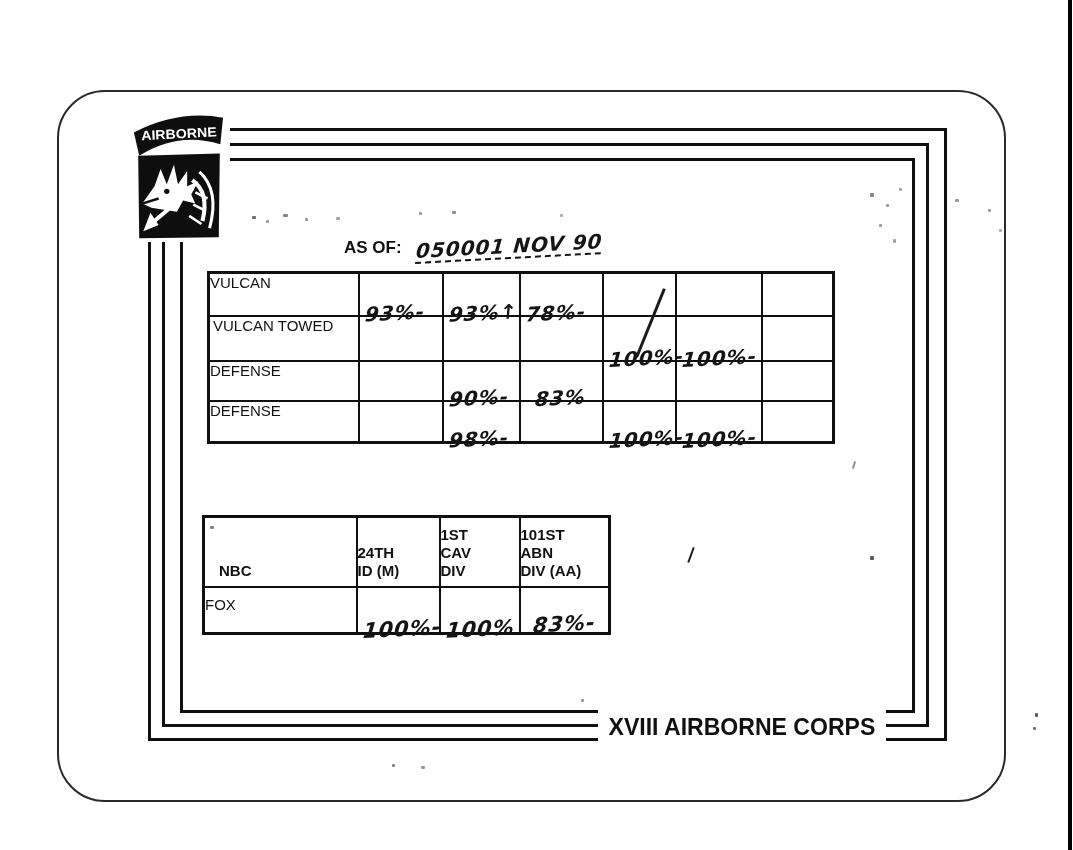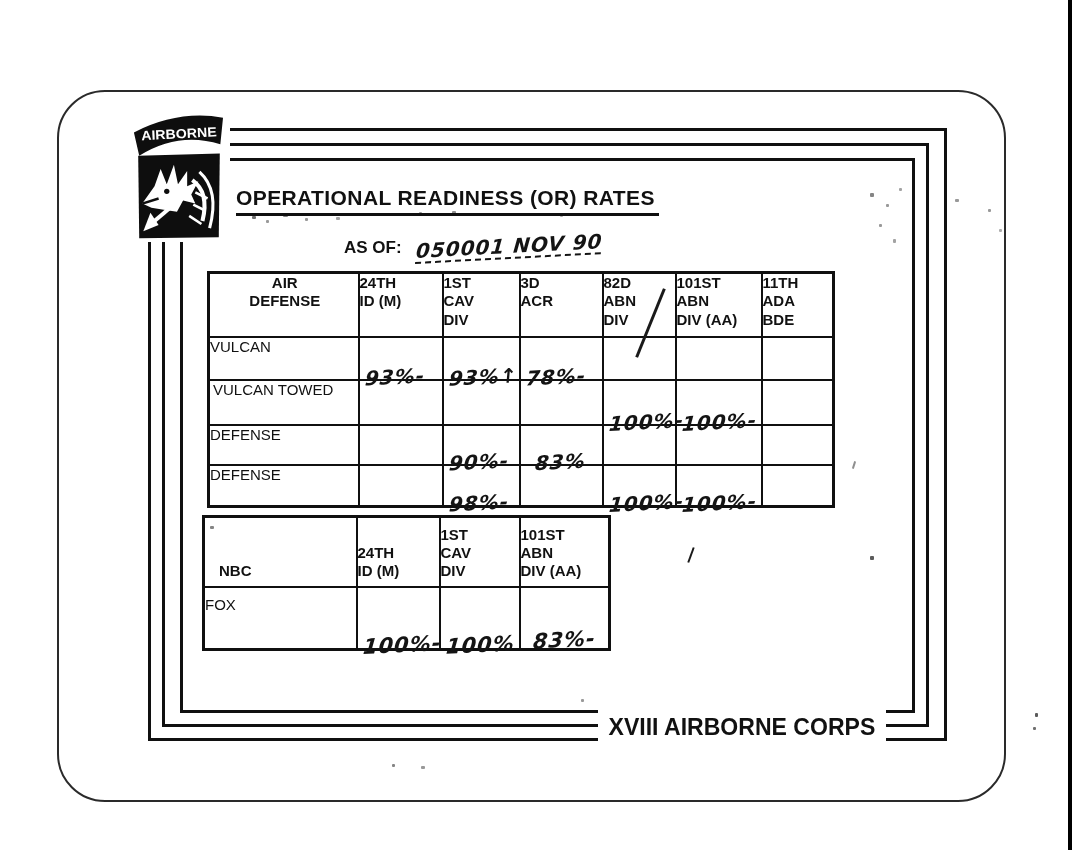--- a/index.html
+++ b/index.html
@@ -78,58 +78,37 @@
         <path d="M14,97 L30,92" stroke="#0e0e0e" stroke-width="2.5" fill="none"></path>
         <path d="M63,74 Q80,86 73,114" stroke="#ffffff" stroke-width="4" fill="none"></path>
         <path d="M70,66 Q90,84 80,121" stroke="#ffffff" stroke-width="3" fill="none"></path>
         <path d="M66,86 L78,92 M64,98 L76,104 M60,109 L72,117" stroke="#ffffff" stroke-width="2.5"></path>
         <path d="M52,92 L26,114" stroke="#ffffff" stroke-width="4"></path>
         <path fill="#ffffff" d="M15,124 L30,118 L22,106 Z"></path>
       </g>
     </svg>
   </div>
 
-  <div class="title">OPERATIONAL READINESS (OR) RATES</div>
 
   <div class="asof">
     <span>AS OF:</span>
     <span class="hand">050001 NOV 90</span>
   </div>
 
   <table class="tbl main">
     <colgroup>
       <col style="width:150px">
         <col style="width:84px">
         <col style="width:77px">
       <col style="width:83px">
         <col style="width:73px">
         <col style="width:86px">
         <col style="width:72px">
     </colgroup>
     <tbody>
-        <tr style="height:64px">
-      <th class="colhdr c pre">AIR
-DEFENSE</th>
-      <th class="colhdr pre">24TH
-ID (M)</th>
-      <th class="colhdr pre">1ST
-CAV
-DIV</th>
-      <th class="colhdr pre">3D
-ACR</th>
-      <th class="colhdr pre">82D
-ABN
-DIV</th>
-      <th class="colhdr pre">101ST
-ABN
-DIV (AA)</th>
-      <th class="colhdr pre">11TH
-ADA
-BDE</th>
-    </tr>
     <tr style="height:43px">
       <td class="rowlab">VULCAN</td>
       <td class="val">
             <span class="hand">93%-</span>
           </td>
       <td class="val">
             <span class="hand">93%↑</span>
           </td>
       <td class="val">
             <span class="hand">78%-</span>
@@ -222,21 +201,21 @@
       <th class="colhdr pre" style="padding-left:14px">NBC</th>
       <th class="colhdr pre">24TH
 ID (M)</th>
       <th class="colhdr pre">1ST
 CAV
 DIV</th>
       <th class="colhdr pre">101ST
 ABN
 DIV (AA)</th>
     </tr>
-    <tr style="height:63px">
+    <tr style="height:47px">
       <td class="rowlab">FOX</td>
       <td class="val">
             <span class="hand">100%-</span>
           </td>
       <td class="val">
             <span class="hand">100%</span>
           </td>
       <td class="val">
             <span class="hand" style="left:12px;bottom:-4px">83%-</span>
           </td>

